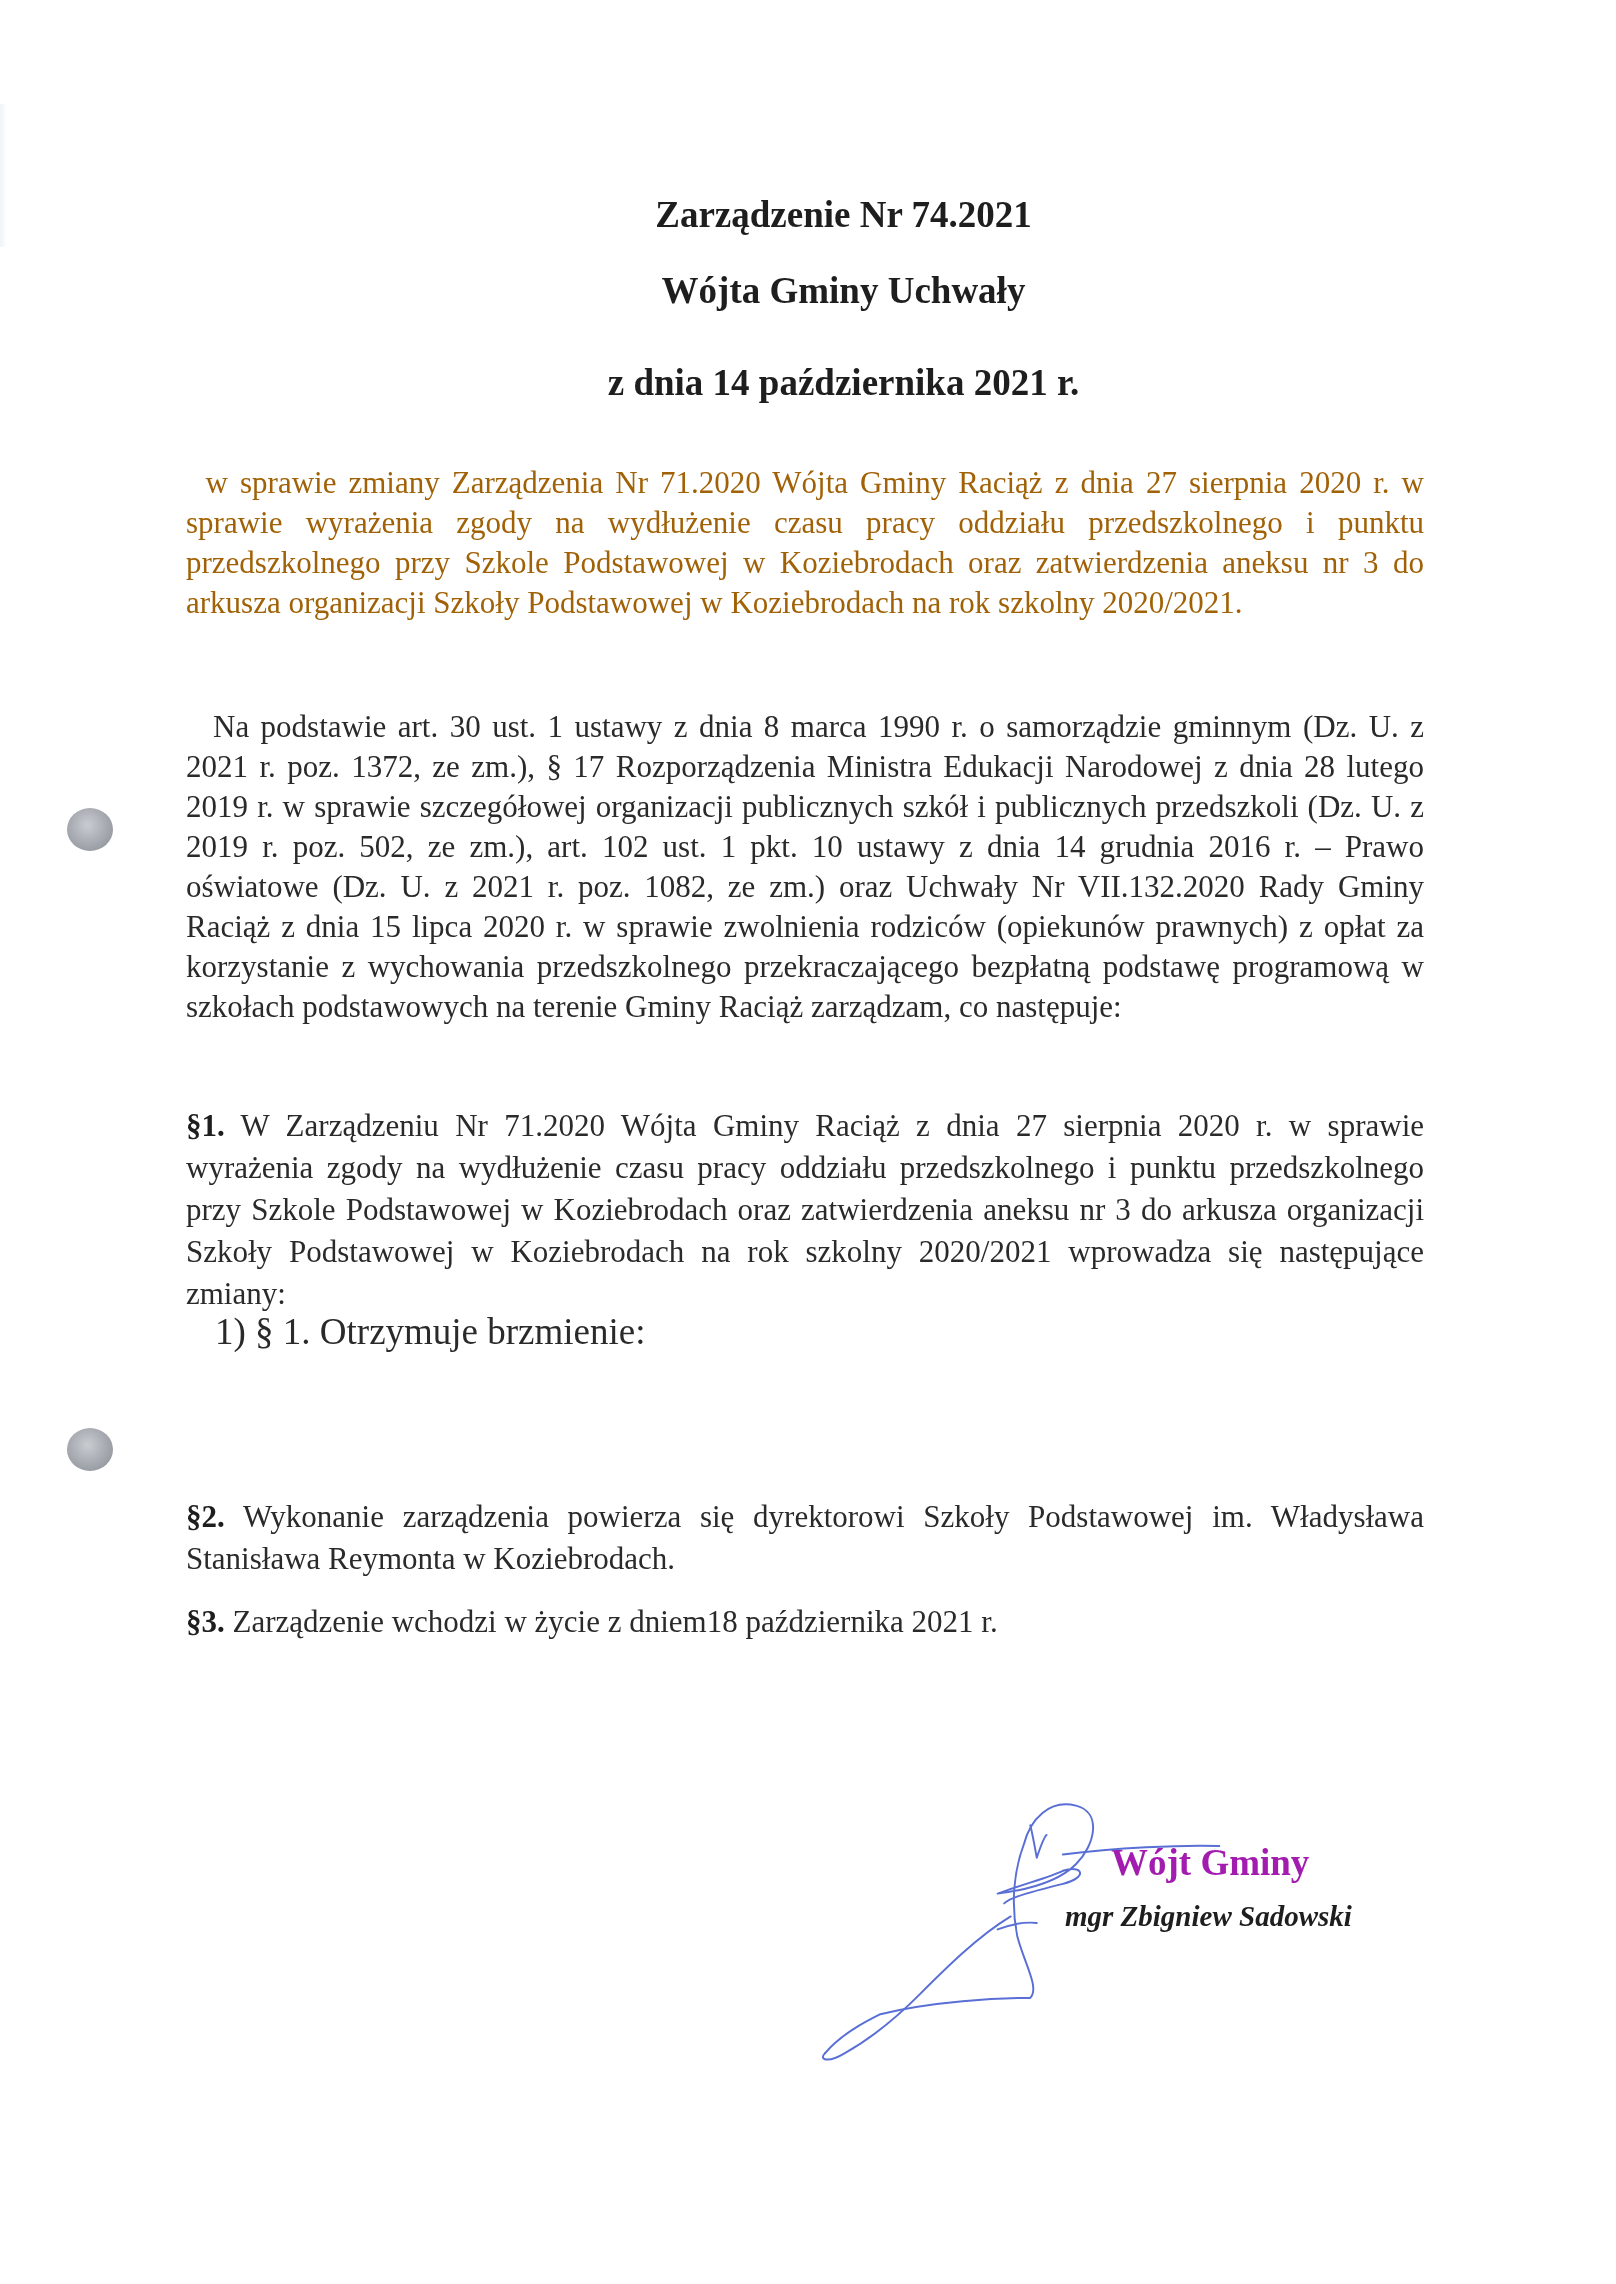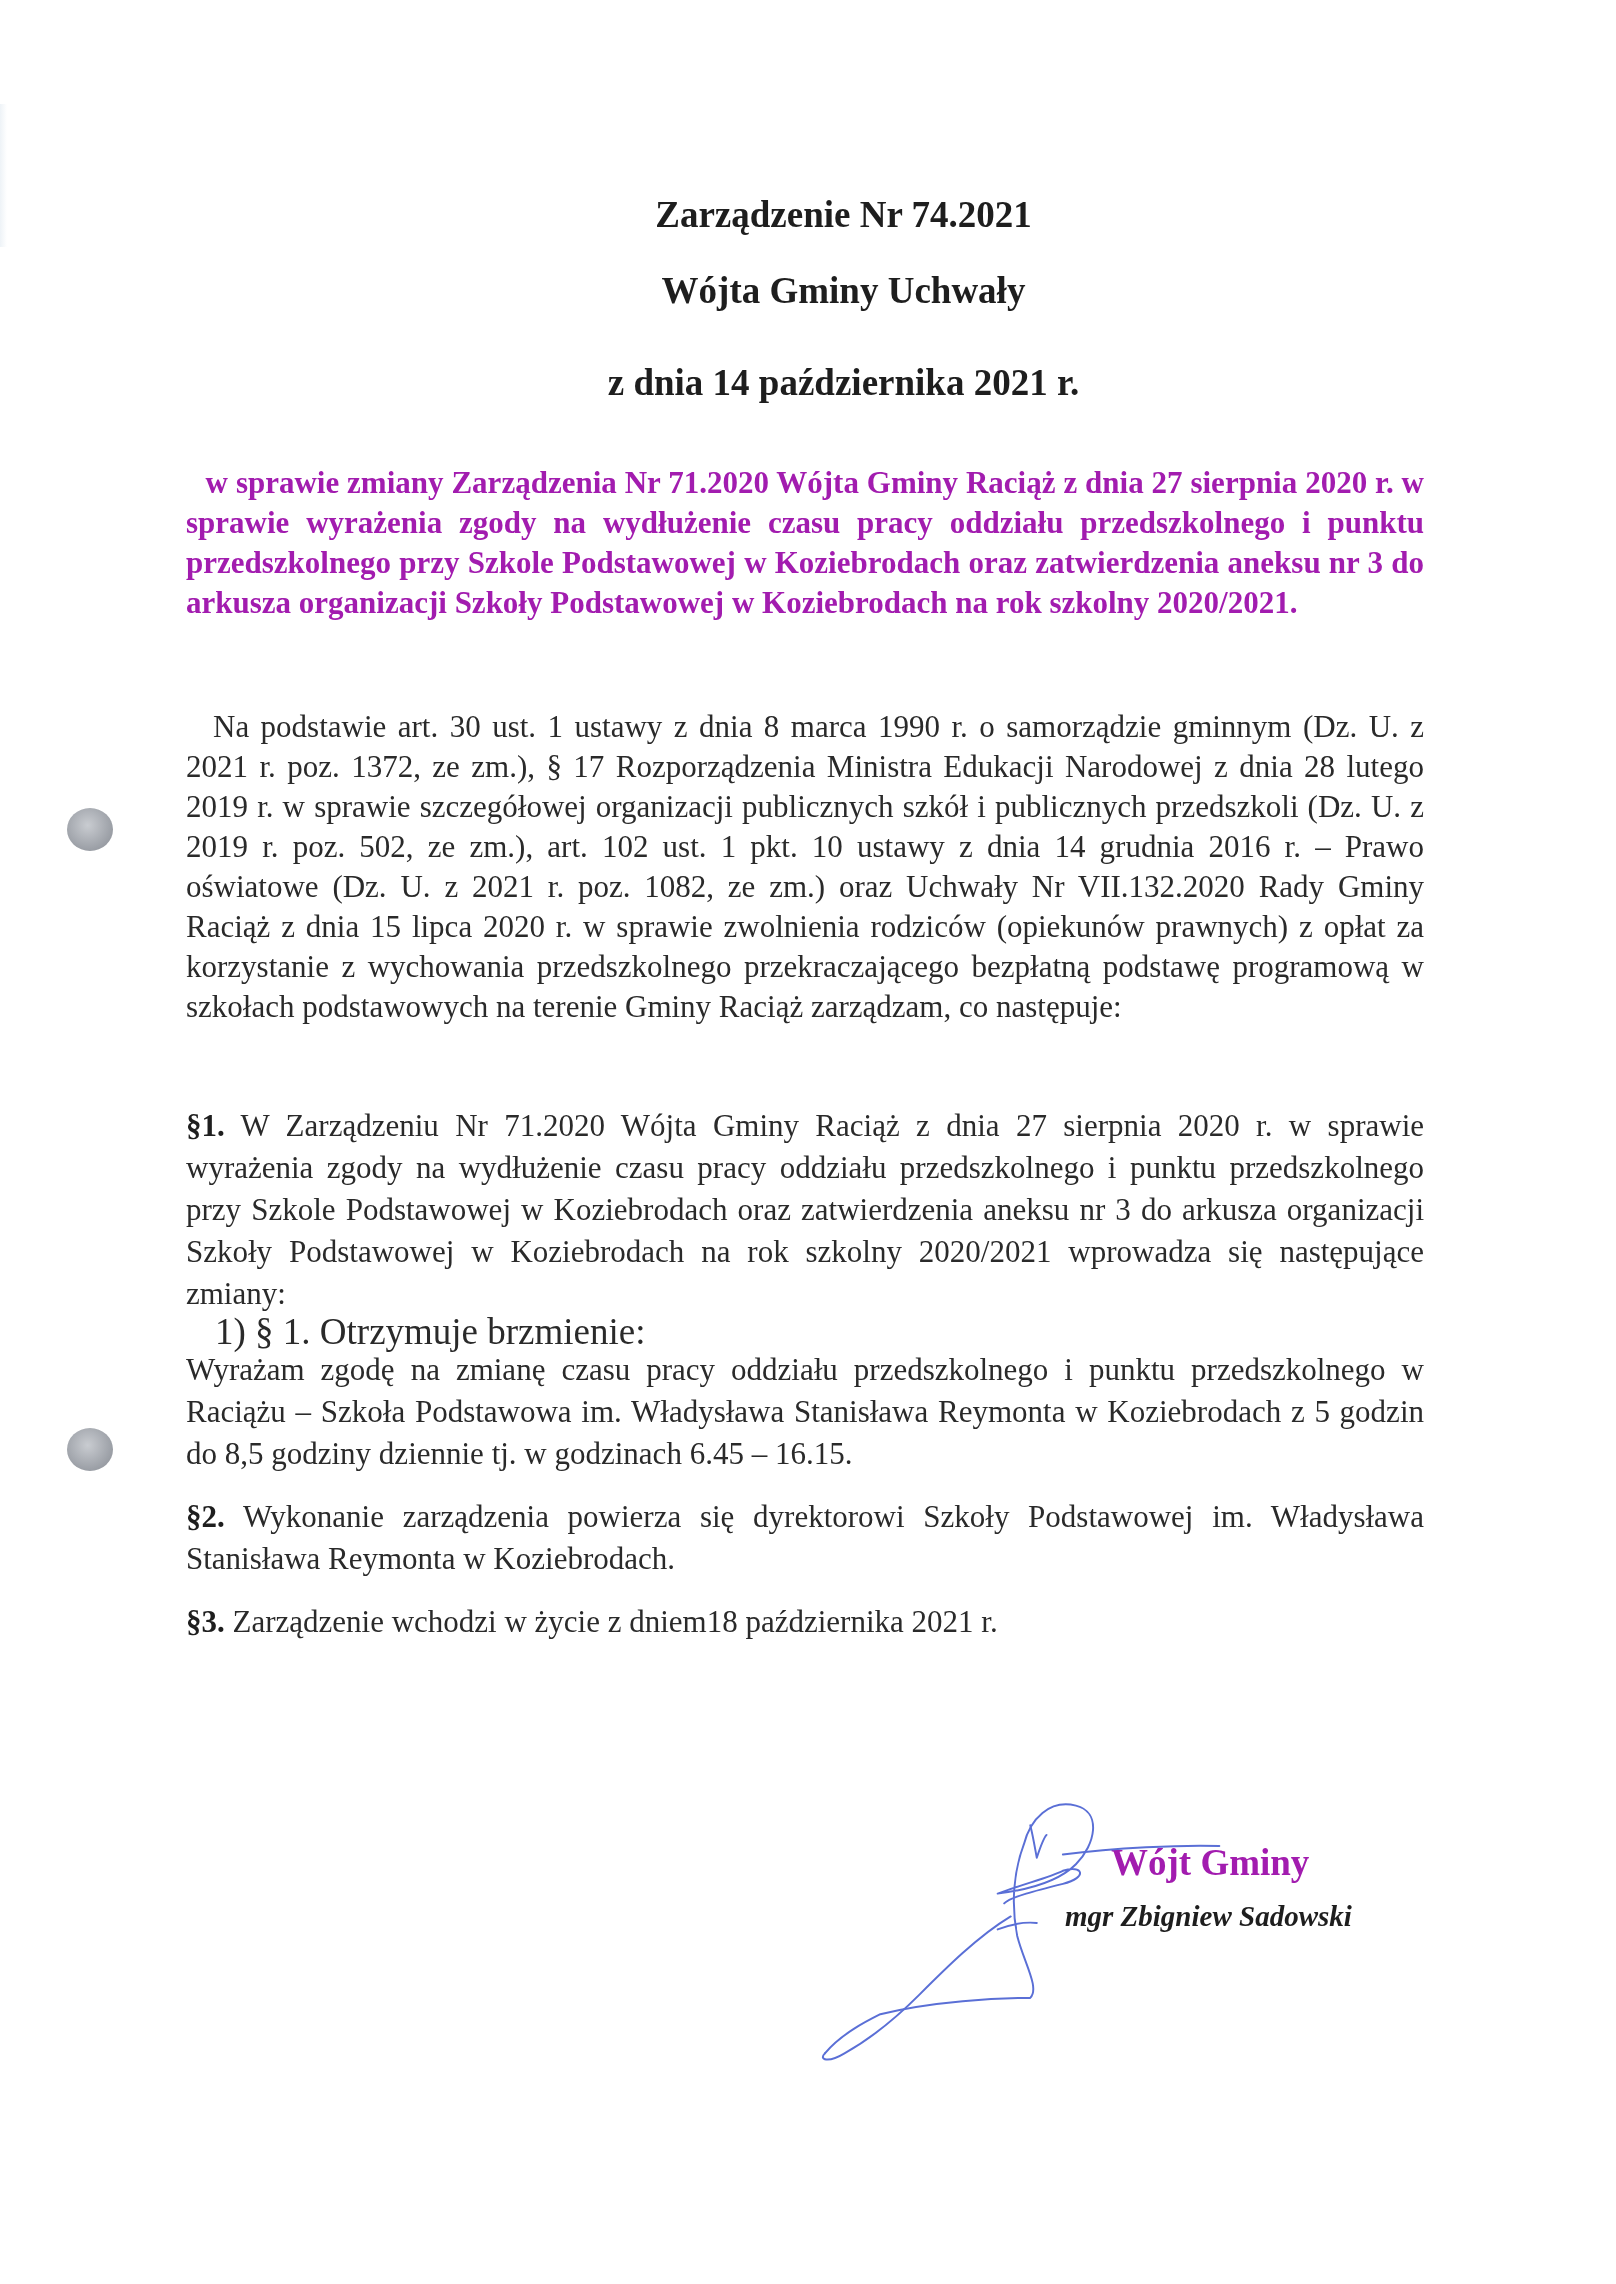--- a/index.html
+++ b/index.html
@@ -8,21 +8,21 @@
     .edge { position: absolute; left: 0; top: 104px; width: 6.5px; height: 143px; background: linear-gradient(to right, #eef3f7, #ffffff); }
     .punch { position: absolute; width: 46px; height: 43px; border-radius: 50%;
       background: radial-gradient(circle at 45% 40%, #c9ccd1, #9a9ea5 70%, #8a8d93); filter: blur(0.7px); }
     .punch.p1 { left: 67px; top: 808px; }
     .punch.p2 { left: 67px; top: 1428px; }
     .header { position: absolute; left: 0; width: 1617px; text-align: center;
       font-family: "Liberation Serif", serif; font-weight: bold; color: #1e1e1e; font-size: 37px; padding-left: 35px; }
     .h1 { top: 193px; } .h2 { top: 269px; } .h3 { top: 361px; }
     .text { position: absolute; font-family: "Liberation Serif", serif; color: #2a2a2a;
       font-size: 31px; line-height: 43px; text-align: justify; }
-    .subject { left: 186px; width: 1238px; top: 463px; font-weight: bold; line-height: 40px; color: #a21caf; }
+    .subject { left: 186px; width: 1238px; top: 463px; font-weight: normal; line-height: 40px; color: #a16207; }
     .subject .line-first { text-indent: 19.6px; }
     .basis { left: 186px; width: 1238px; top: 707px; text-indent: 27px; line-height: 40px; }
     .sec { left: 186px; width: 1238px; }
     .sec b { font-weight: bold; color: #1e1e1e; }
     .sec1 { top: 1105px; line-height: 42px; }
     .item1 { left: 215px; top: 1310px; position: absolute; font-family: "Liberation Serif", serif; font-size: 37px; color: #2a2a2a; }
     .quote { left: 186px; width: 1238px; top: 1349px; line-height: 42px; }
     .sec2 { top: 1496px; line-height: 42px; }
     .sec3 { top: 1600px; }
     .sig-title { position: absolute; left: 1111px; top: 1841px; font-family: "Liberation Serif", serif;
@@ -46,21 +46,20 @@
   <div class="text subject">
     <div class="line-first">w sprawie zmiany Zarządzenia Nr 71.2020 Wójta Gminy Raciąż z dnia 27 sierpnia 2020 r. w sprawie wyrażenia zgody na wydłużenie czasu pracy oddziału przedszkolnego i punktu przedszkolnego przy Szkole Podstawowej w Koziebrodach oraz zatwierdzenia aneksu nr 3 do arkusza organizacji Szkoły Podstawowej w Koziebrodach na rok szkolny 2020/2021.</div>
   </div>
 
   <div class="text basis">Na podstawie art. 30 ust. 1 ustawy z dnia 8 marca 1990 r. o samorządzie gminnym (Dz. U. z 2021 r. poz. 1372, ze zm.), § 17 Rozporządzenia Ministra Edukacji  Narodowej z dnia 28 lutego 2019 r. w sprawie szczegółowej organizacji publicznych szkół i publicznych przedszkoli (Dz. U. z 2019 r. poz. 502, ze zm.), art. 102 ust. 1 pkt. 10 ustawy z dnia 14 grudnia 2016 r. – Prawo oświatowe (Dz. U. z 2021 r. poz. 1082, ze zm.) oraz Uchwały Nr VII.132.2020 Rady Gminy Raciąż z dnia 15 lipca 2020 r. w sprawie zwolnienia rodziców (opiekunów prawnych) z opłat za korzystanie z wychowania przedszkolnego przekraczającego bezpłatną podstawę programową w szkołach podstawowych na terenie Gminy Raciąż zarządzam, co następuje:</div>
 
   <div class="text sec sec1">
     <b>§1.</b><span> W Zarządzeniu Nr 71.2020 Wójta Gminy Raciąż z dnia 27 sierpnia 2020 r. w sprawie wyrażenia zgody na wydłużenie czasu pracy oddziału przedszkolnego i punktu przedszkolnego przy Szkole Podstawowej w Koziebrodach oraz zatwierdzenia aneksu nr 3 do arkusza organizacji Szkoły Podstawowej w Koziebrodach na rok szkolny 2020/2021 wprowadza się następujące zmiany:</span>
   </div>
   <div class="item1">1)  § 1. Otrzymuje brzmienie:</div>
-  <div class="text quote">Wyrażam zgodę na zmianę czasu pracy oddziału przedszkolnego i punktu przedszkolnego w Raciążu – Szkoła Podstawowa im. Władysława Stanisława Reymonta w Koziebrodach z 5 godzin do 8,5 godziny dziennie tj. w godzinach 6.45 – 16.15.</div>
 
   <div class="text sec sec2">
     <b>§2.</b><span> Wykonanie zarządzenia powierza się dyrektorowi Szkoły Podstawowej im. Władysława Stanisława Reymonta w Koziebrodach.</span>
   </div>
 
   <div class="text sec sec3">
     <b>§3.</b><span> Zarządzenie wchodzi w życie z dniem18 października 2021 r.</span>
   </div>
 
   <div class="sig-title">Wójt Gminy</div>

